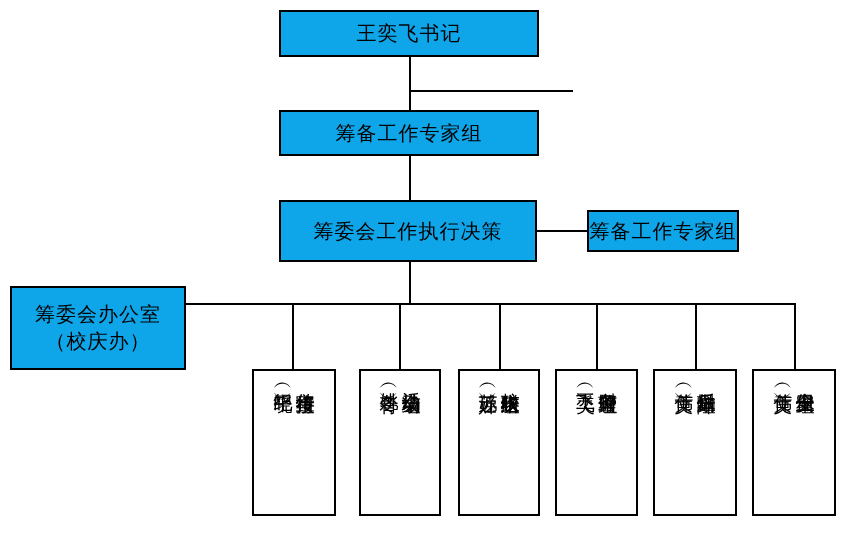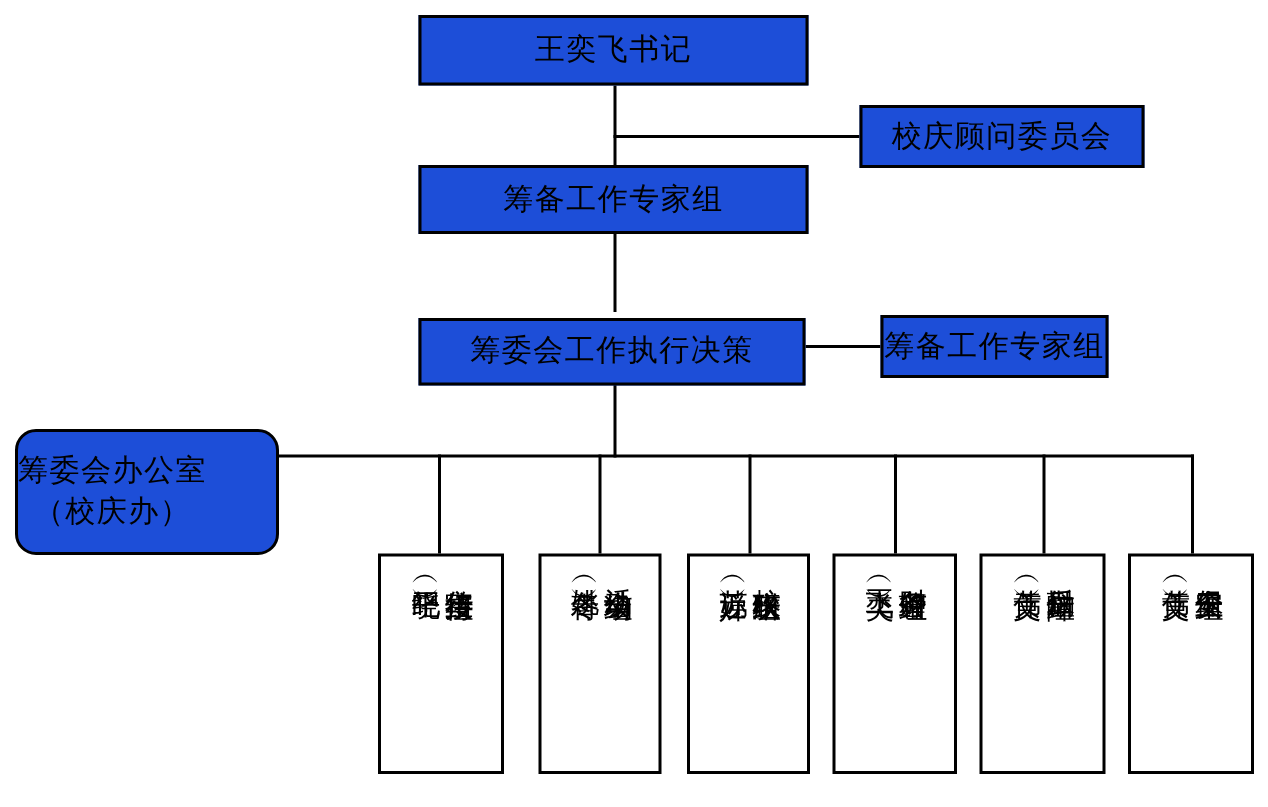--- a/index.html
+++ b/index.html
@@ -15,36 +15,35 @@
     position: relative;
     width: 845px;
     height: 538px;
     background: #ffffff;
     overflow: hidden;
   }
   .node {
     position: absolute;
     box-sizing: border-box;
     border: 2px solid #000000;
-    background: #1d4ed8;
+    background: #0ea5e9;
     display: flex;
     align-items: center;
     justify-content: center;
     z-index: 2;
   }
   .node .label {
     font-size: 20px;
     line-height: 1.35;
     letter-spacing: 1px;
     white-space: pre-line;
     text-align: center;
   }
   .node.left-align {
-    justify-content: flex-start;
-    border-radius: 14px;
+    justify-content: center;
   }
   
   .leaf {
     position: absolute;
     box-sizing: border-box;
     border: 2px solid #000000;
     background: #ffffff;
     display: flex;
     flex-direction: row-reverse;
     align-items: flex-start;
@@ -92,29 +91,26 @@
   <div class="line vline" style="left:399px; top:303px; height:68px;"></div>
   <div class="line vline" style="left:499px; top:303px; height:68px;"></div>
   <div class="line vline" style="left:596px; top:303px; height:68px;"></div>
   <div class="line vline" style="left:695px; top:303px; height:68px;"></div>
   <div class="line vline" style="left:794px; top:303px; height:68px;"></div>
 
   <div class="node" style="left:279px; top:10px; width:260px; height:47px;">
     <span class="label">王奕飞书记</span>
   </div>
 
-  <div class="node" style="left:573px; top:70px; width:190px; height:42px;">
-    <span class="label">校庆顾问委员会</span>
-  </div>
 
   <div class="node" style="left:279px; top:110px; width:260px; height:46px;">
     <span class="label">筹备工作专家组</span>
   </div>
 
-  <div class="node" style="left:279px; top:212px; width:258px; height:45px;">
+  <div class="node" style="left:279px; top:200px; width:258px; height:62px;">
     <span class="label">筹委会工作执行决策</span>
   </div>
 
   <div class="node" style="left:587px; top:210px; width:152px; height:42px;">
     <span class="label">筹备工作专家组</span>
   </div>
 
   <div class="node left-align" style="left:10px; top:286px; width:176px; height:84px;">
     <span class="label">筹委会办公室
 （校庆办）</span>

